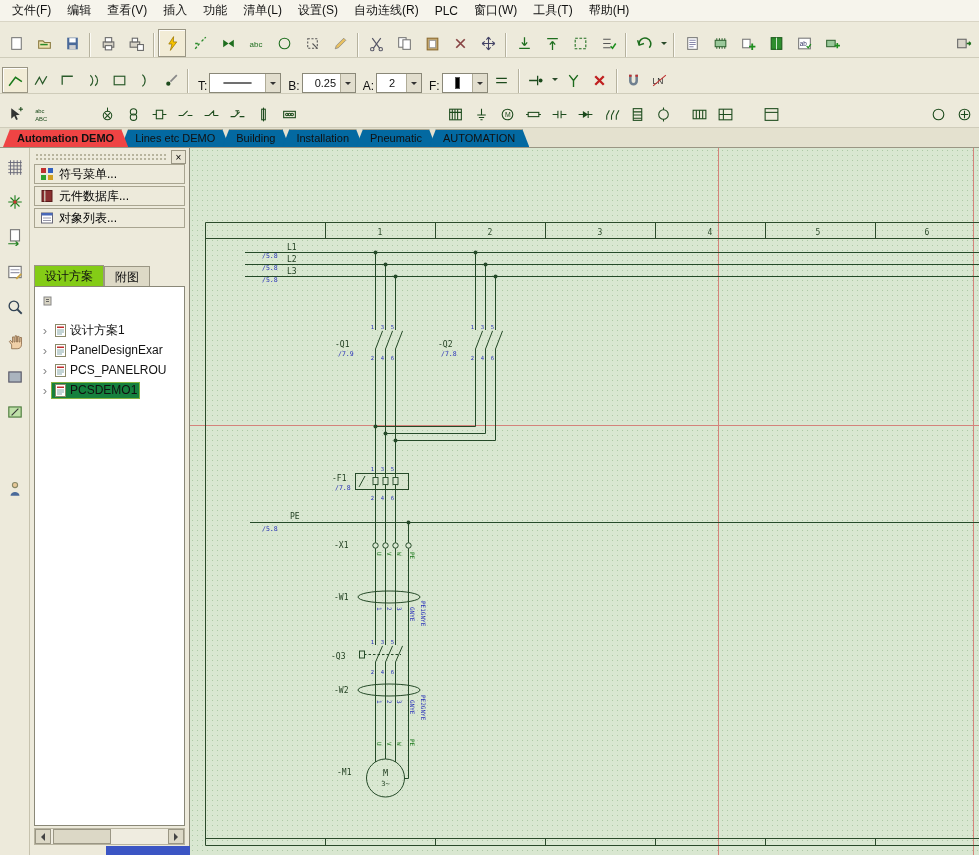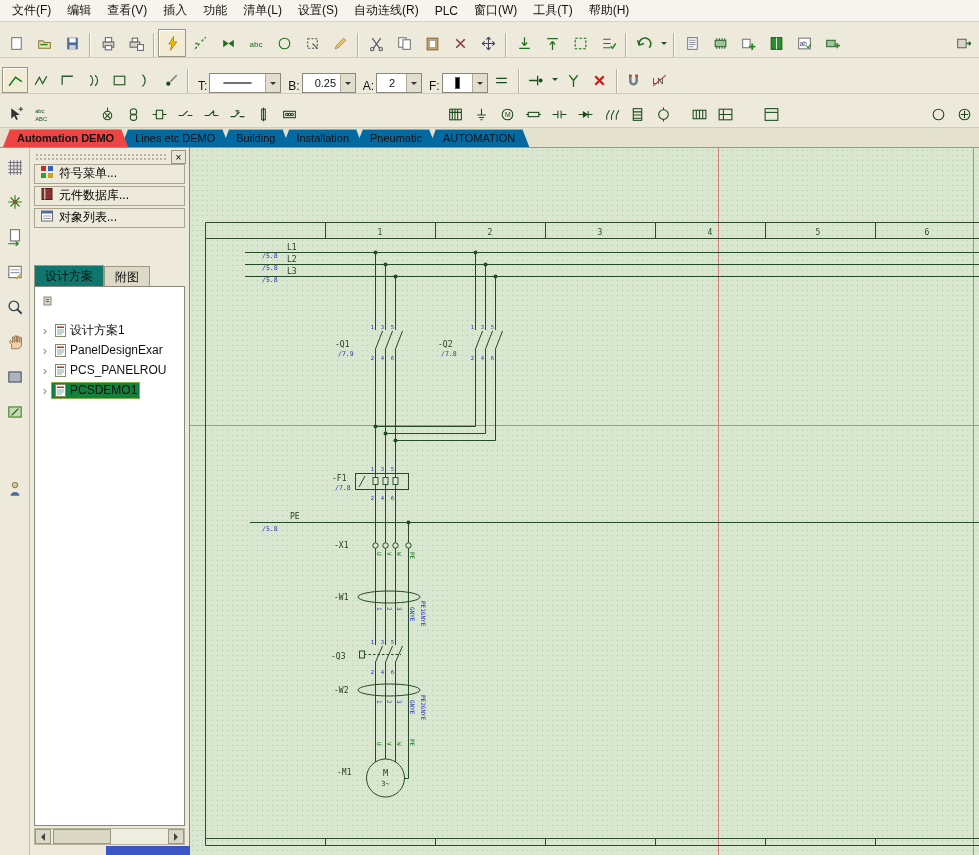--- a/index.html
+++ b/index.html
@@ -35,25 +35,25 @@
 .main{display:flex;height:707px}
 .vtb{width:30px;background:#edeadb;border-right:1px solid #c6c2ae;display:flex;flex-direction:column;align-items:center;padding-top:6px;flex:none}
 .vbtn{width:26px;height:26px;margin-bottom:9px;background:transparent;border:1px solid transparent;display:flex;align-items:center;justify-content:center;padding:0}
 .vbtn svg{width:18px;height:18px}
 .vgap{height:42px}
 
 .panel{width:160px;background:#edeadb;border-right:1px solid #8a8878;display:flex;flex-direction:column;position:relative;flex:none}
 .phead{height:15px;display:flex;align-items:center;padding:3px 3px 0 5px}
 .pgrip{flex:1;height:8px;background-image:radial-gradient(#b8b49e 1px,transparent 1.3px);background-size:4px 4px}
 .pclose{width:15px;height:14px;border:1px solid #9a9684;background:#e9e5d4;font-size:10px;line-height:11px;text-align:center;margin-left:4px;padding:0}
-.pbtn{display:flex;gap:5px;margin:1px 4px;height:20px;border:1px solid #a8a490;background:#edeadb;padding:0 5px;font-size:12px;white-space:nowrap;overflow:hidden}
+.pbtn{display:flex;align-items:center;gap:5px;margin:1px 4px;height:20px;border:1px solid #a8a490;background:#edeadb;padding:0 5px;font-size:12px;white-space:nowrap;overflow:hidden}
 .pbtn svg{width:14px;height:14px;flex:none}
 .ptabs{display:flex;margin:36px 4px 0;align-items:flex-end}
 .ptab{padding:2px 10px 1px;font-size:12px;border:1px solid #9a9684;border-bottom:none;background:#ddd9c6;height:20px;white-space:nowrap}
-.ptab.active{background:#0f766e;height:21px;position:relative;z-index:1}
+.ptab.active{background:#84cc16;height:21px;position:relative;z-index:1}
 .ptree{flex:1;margin:0 4px;background:#fff;border:1px solid #8a8878;overflow:hidden;padding-top:5px}
 .troot{padding:3px 0 10px 8px}
 .titem{display:flex;align-items:center;height:20px;padding-left:5px;font-size:12px;gap:2px;white-space:nowrap}
 .texp{color:#8a8a8a;font-size:13px;width:10px;text-align:center;flex:none}
 .hl{display:flex;align-items:center;gap:3px;padding:0 2px}
 .titem.sel .hl{background:#15803d;outline:1px solid #84b23e}
 .titem svg{width:13px;height:15px;flex:none}
 .pscroll{height:17px;margin:2px 4px 10px;display:flex;border:1px solid #b8b4a0;background:#efece0}
 .sarr{width:16px;background:#dcd8c6;border:1px solid #9a9684;display:flex;align-items:center;justify-content:center;flex:none}
 .tri-l{border:4px solid transparent;border-right-color:#444;transform:translateX(-2px)}

